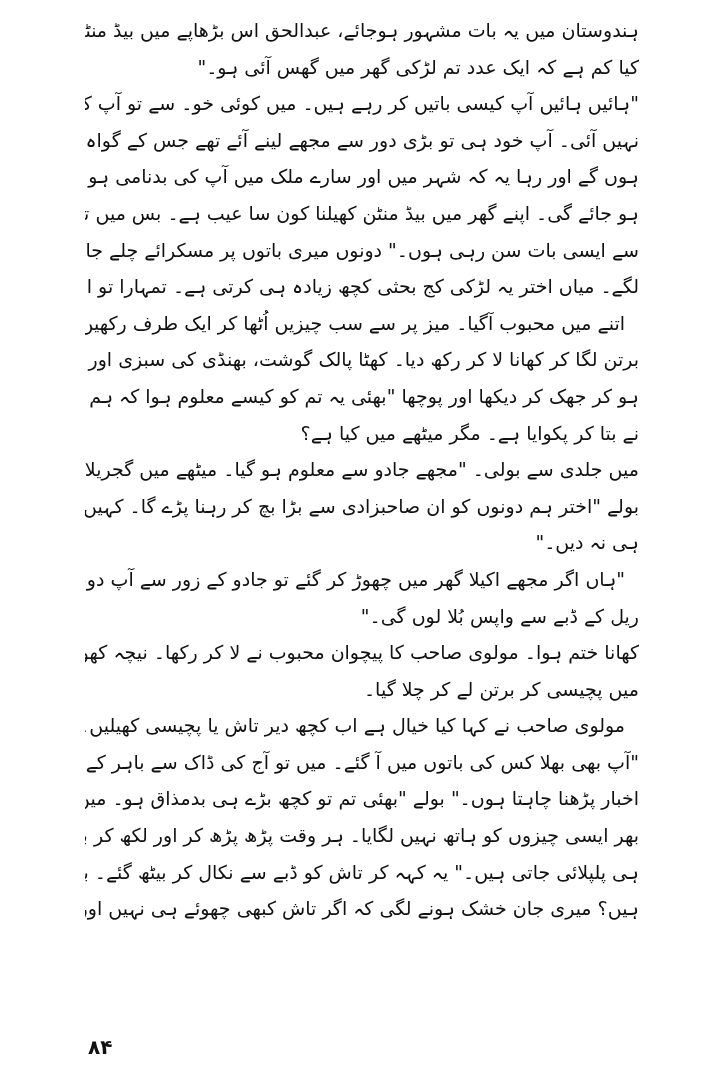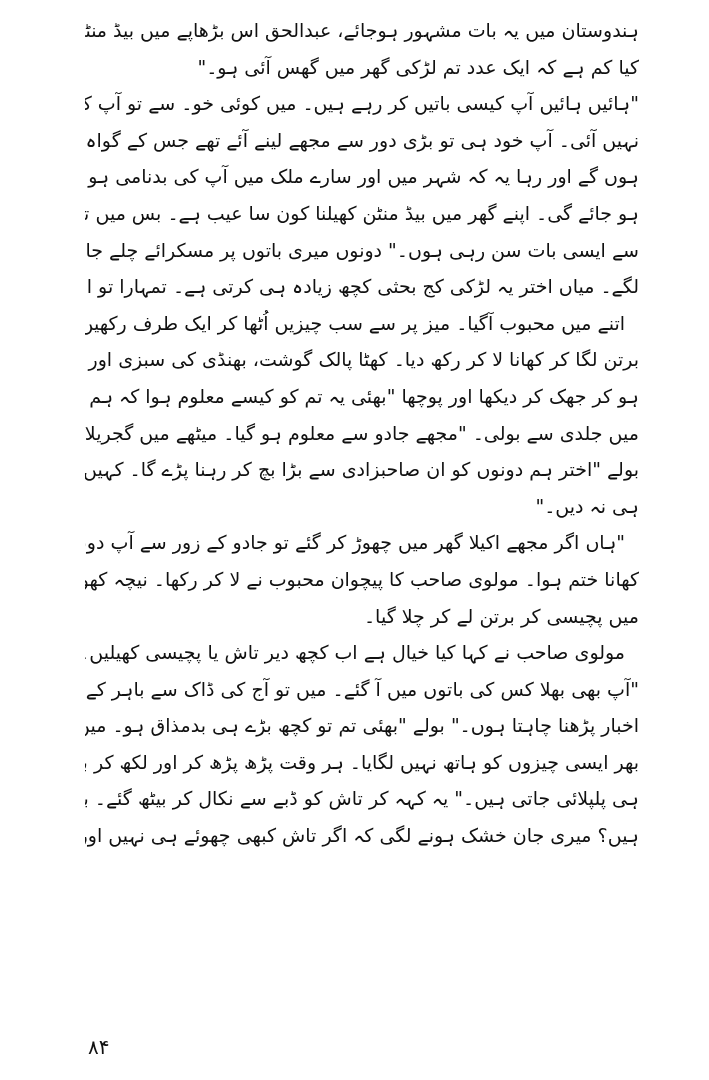--- a/index.html
+++ b/index.html
@@ -48,42 +48,45 @@
     .line.indent {
       padding-right: 14px;
     }
     .page-number {
       position: absolute;
       left: 88px;
       top: 1035px;
       font-size: 20px;
       direction: rtl;
       color: #111111;
+      font-weight: bold;
     }
   </style>
 </head>
 <body>
 
 <div class="page">
   <div class="text-block">
     <span class="line full">ہندوستان میں یہ بات مشہور ہوجائے، عبدالحق اس بڑھاپے میں بیڈ منٹن کھیلنے لگا ہے۔ یہ</span>
     <span class="line">کیا کم ہے کہ ایک عدد تم لڑکی گھر میں گھس آئی ہو۔"</span>
     <span class="line full">"ہائیں ہائیں آپ کیسی باتیں کر رہے ہیں۔ میں کوئی خو۔ سے تو آپ کے گھر میں گھس</span>
     <span class="line full">نہیں آئی۔ آپ خود ہی تو بڑی دور سے مجھے لینے آئے تھے جس کے گواہ کئی سو لوگ تو</span>
     <span class="line full">ہوں گے اور رہا یہ کہ شہر میں اور سارے ملک میں آپ کی بدنامی ہو جائے گی۔ بھئی کیوں</span>
     <span class="line full">ہو جائے گی۔ اپنے گھر میں بیڈ منٹن کھیلنا کون سا عیب ہے۔ بس میں تو آج ہی آپ کے منہ</span>
     <span class="line full">سے ایسی بات سن رہی ہوں۔" دونوں میری باتوں پر مسکرائے چلے جا رہے تھے۔ کہنے</span>
     <span class="line">لگے۔ میاں اختر یہ لڑکی کج بحثی کچھ زیادہ ہی کرتی ہے۔ تمہارا تو اللہ ہی مالک ہے۔"</span>
     <span class="line full indent">اتنے میں محبوب آگیا۔ میز پر سے سب چیزیں اُٹھا کر ایک طرف رکھیں اور کھانے کے</span>
     <span class="line full">برتن لگا کر کھانا لا کر رکھ دیا۔ کھٹا پالک گوشت، بھنڈی کی سبزی اور مسور کی دال، خوش</span>
     <span class="line full">ہو کر جھک کر دیکھا اور پوچھا "بھئی یہ تم کو کیسے معلوم ہوا کہ ہم کو یہ پسند ہے؟ آج تو تم</span>
+    <span class="line">نے بتا کر پکوایا ہے۔ مگر میٹھے میں کیا ہے؟</span>
     <span class="line full">میں جلدی سے بولی۔ "مجھے جادو سے معلوم ہو گیا۔ میٹھے میں گجریلا ہے؟" ہنسے اور</span>
     <span class="line full">بولے "اختر ہم دونوں کو ان صاحبزادی سے بڑا بچ کر رہنا پڑے گا۔ کہیں چڑیا بنا کر ہم کو اُڑا</span>
     <span class="line">ہی نہ دیں۔"</span>
     <span class="line full indent">"ہاں اگر مجھے اکیلا گھر میں چھوڑ کر گئے تو جادو کے زور سے آپ دونوں کو چڑیا بنا کر</span>
+    <span class="line">ریل کے ڈبے سے واپس بُلا لوں گی۔"</span>
     <span class="line full">کھانا ختم ہوا۔ مولوی صاحب کا پیچوان محبوب نے لا کر رکھا۔ نیچہ کھول کر ان کے ہاتھ</span>
     <span class="line">میں پچیسی کر برتن لے کر چلا گیا۔</span>
     <span class="line indent">مولوی صاحب نے کہا کیا خیال ہے اب کچھ دیر تاش یا پچیسی کھیلیں۔</span>
     <span class="line full">"آپ بھی بھلا کس کی باتوں میں آ گئے۔ میں تو آج کی ڈاک سے باہر کے آئے ہوئے</span>
     <span class="line full">اخبار پڑھنا چاہتا ہوں۔" بولے "بھئی تم تو کچھ بڑے ہی بدمذاق ہو۔ میں نے بھی تو زندگی</span>
     <span class="line full">بھر ایسی چیزوں کو ہاتھ نہیں لگایا۔ ہر وقت پڑھ پڑھ کر اور لکھ کر بھیجا اور آنکھیں دونوں</span>
     <span class="line full">ہی پلپلائی جاتی ہیں۔" یہ کہہ کر تاش کو ڈبے سے نکال کر بیٹھ گئے۔ بتاؤ ہم کو یہ کیسے کھیلتے</span>
     <span class="line full">ہیں؟ میری جان خشک ہونے لگی کہ اگر تاش کبھی چھوئے ہی نہیں اور پچیسی کبھی کھیلی</span>
   </div>
   <div class="page-number">۸۴</div>

